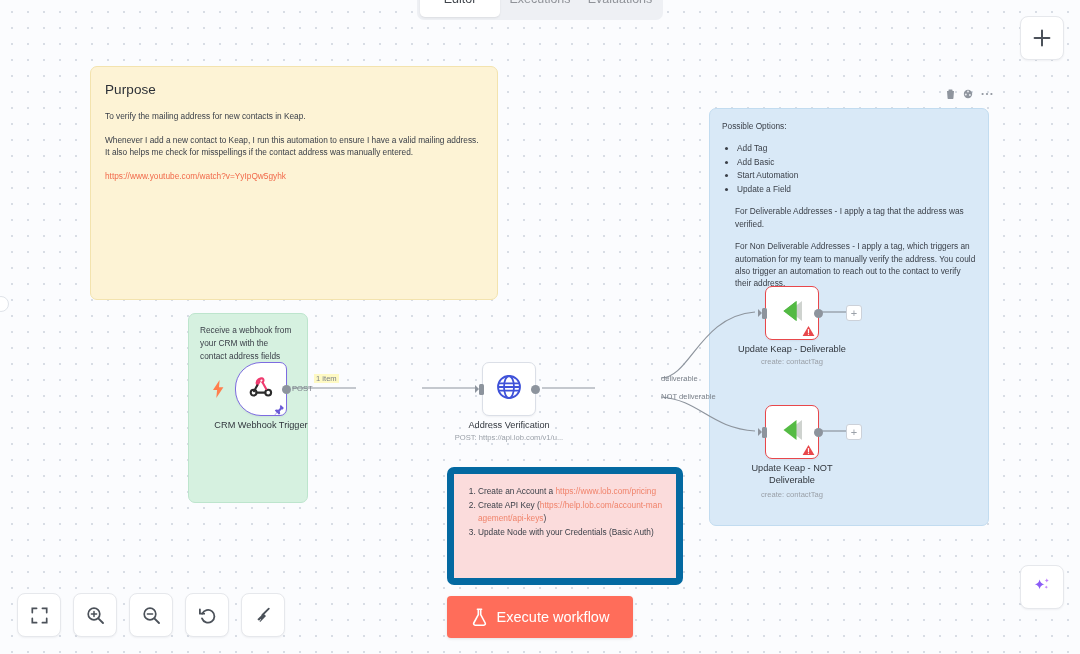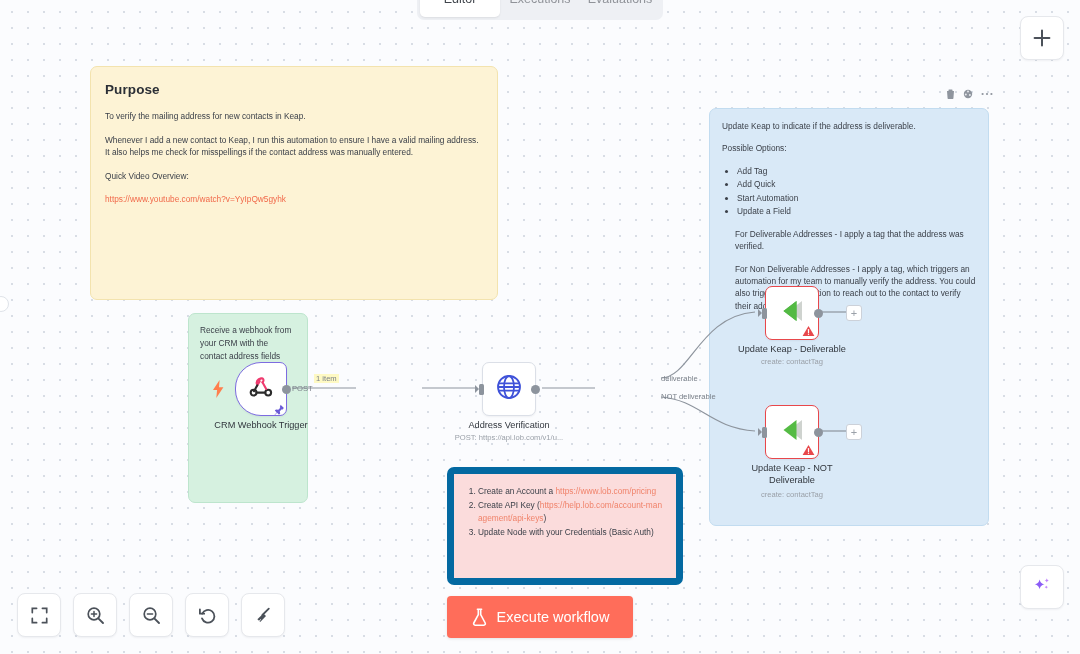--- a/index.html
+++ b/index.html
@@ -50,21 +50,21 @@
     box-shadow:0 1px 3px rgba(0,0,0,.10);z-index:30;
   }
 
   
   .sticky{position:absolute;border-radius:7px;box-sizing:border-box;
           font-size:8.3px;line-height:1.5;overflow:hidden;}
   #sticky-purpose{
     left:90px;top:66px;width:408px;height:234px;
     background:#fdf3d5;border:1px solid #f3e3ae;padding:13px 14px;
   }
-  #sticky-purpose .sticky-title{font-size:13.5px;font-weight:700;color:#2b2f36;margin:0 0 10px 0;letter-spacing:.1px;}
+  #sticky-purpose .sticky-title{font-size:13.5px;font-weight:400;color:#2b2f36;margin:0 0 10px 0;letter-spacing:.1px;}
   #sticky-purpose p{margin:0 0 11px 0;color:#3b4049;}
   #sticky-purpose a{color:#f16a4b;text-decoration:none;}
 
   #sticky-keap{
     left:709px;top:108px;width:280px;height:418px;
     background:#d9e9f7;border:1px solid #c2dcf0;padding:11px 12px;
     z-index:1;
   }
   #sticky-keap p{margin:0 0 10px 0;color:#3b4049;}
   #sticky-keap ul{margin:0 0 10px 0;padding-left:15px;}
@@ -161,30 +161,28 @@
 
     <path d="M821 312 L 846 312" stroke="#8d949d" stroke-width="1.2" fill="none"></path>
 
     <path d="M821 431 L 846 431" stroke="#8d949d" stroke-width="1.2" fill="none"></path>
   </svg>
 
   <div class="sticky" id="sticky-purpose">
     <div class="sticky-title">Purpose</div>
     <p>To verify the mailing address for new contacts in Keap.</p>
     <p>Whenever I add a new contact to Keap, I run this automation to ensure I have a valid mailing address. It also helps me check for misspellings if the contact address was manually entered.</p>
-    <p>Quick Video Overview:</p>
     <a href="#">https://www.youtube.com/watch?v=YyIpQw5gyhk</a>
   </div>
 
   <div class="sticky" id="sticky-keap">
-    <p>Update Keap to indicate if the address is deliverable.</p>
     <p>Possible Options:</p>
     <ul>
       <li>Add Tag</li>
-      <li>Add Quick</li>
+      <li>Add Basic</li>
       <li>Start Automation</li>
       <li>Update a Field</li>
     </ul>
     <p class="indent">For Deliverable Addresses - I apply a tag that the address was verified.</p>
     <p class="indent">For Non Deliverable Addresses - I apply a tag, which triggers an automation for my team to manually verify the address. You could also trigger an automation to reach out to the contact to verify their address.</p>
   </div>
 
   <div class="sticky-tools">
     <span>
       <svg width="9" height="10" viewBox="0 0 9 10">

